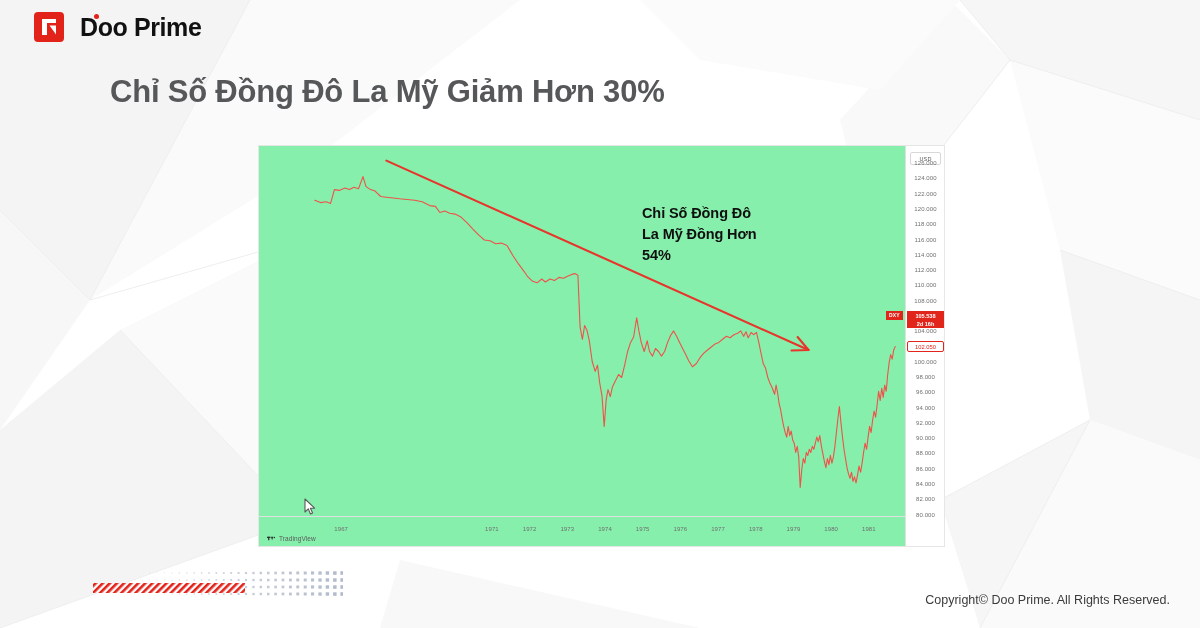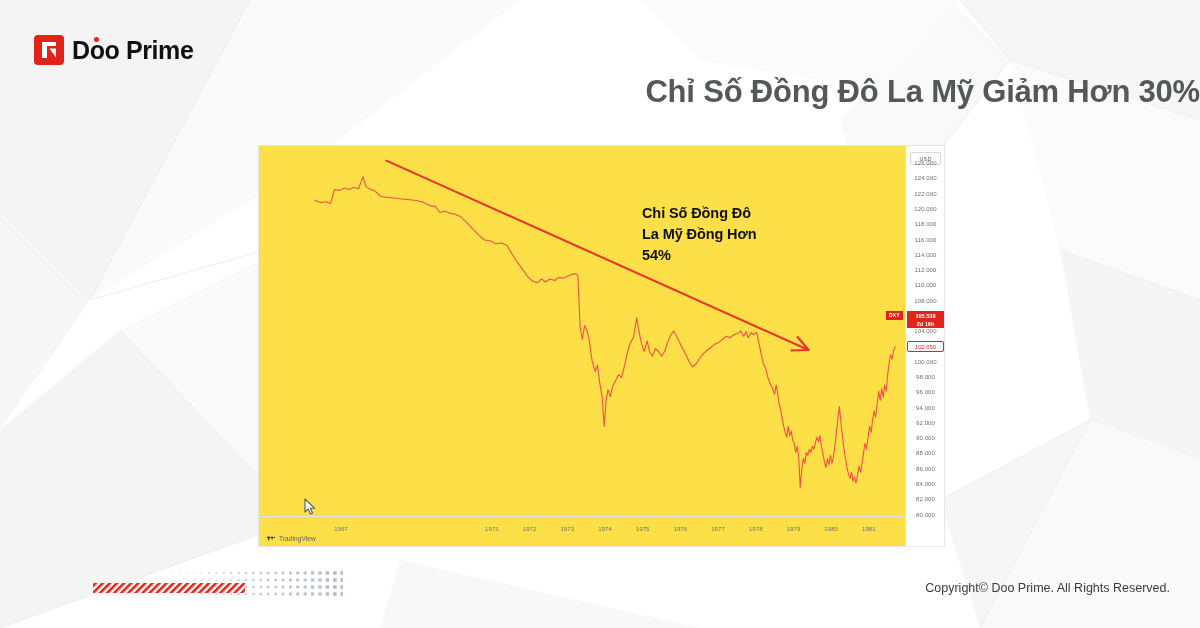--- a/index.html
+++ b/index.html
@@ -9,50 +9,50 @@
     background:#ffffff;
     position:relative;
     overflow:hidden;
   }
 
   
   #bg-texture { position:absolute; inset:0; width:1200px; height:628px; z-index:0; }
 
   
   .logo-wrap {
-    position:absolute; left:34px; top:35px;
-    display:flex; align-items:center; gap:8px; z-index:5;
+    position:absolute; left:34px; top:12px;
+    display:flex; align-items:center; gap:16px; z-index:5;
   }
   .logo-mark {
     width:30px; height:30px; background:#e2231a; border-radius:4px;
     position:relative; flex:none;
   }
   .logo-mark svg { position:absolute; left:0; top:0; }
   .logo-text {
     font-size:25px; font-weight:bold; color:#111; letter-spacing:-0.4px;
     position:relative; white-space:nowrap;
   }
   .logo-dot {
     position:absolute; width:5px; height:5px; border-radius:50%;
     background:#e2231a; left:60px; top:2px;
   }
 
   
   .page-title {
     position:absolute; left:0; top:74px; width:1200px;
-    text-align:right; padding-left:84px;
+    text-align:left; padding-left:110px;
     font-size:31px; font-weight:bold; color:#555759;
     letter-spacing:-0.2px; z-index:5; white-space:nowrap;
   }
 
   
   .chart-card {
     position:absolute; left:258px; top:145px;
     width:687px; height:402px;
-    background:#fde047; border:1px solid #e6e6e6;
+    background:#86efac; border:1px solid #e6e6e6;
     z-index:4; overflow:hidden;
   }
   .chart-plot { position:absolute; left:0; top:0; width:648px; height:402px; }
   .chart-svg  { position:absolute; left:0; top:0; }
 
   
   .chart-annotation {
     position:absolute; left:383px; top:57px;
     font-size:14.5px; font-weight:bold; color:#0f0f0f;
     line-height:1.44; letter-spacing:-0.1px;
@@ -109,21 +109,21 @@
   }
   .tv-logo { width:9px; height:7px; }
   .tv-name { font-size:6.5px; color:#5a5a5a; letter-spacing:0.1px; }
 
   
   .cursor-icon { position:absolute; left:44px; top:352px; }
 
   
   .footer-deco { position:absolute; left:93px; top:570px; z-index:3; }
   .footer-copy {
-    position:absolute; right:30px; top:581px;
+    position:absolute; right:30px; top:593px;
     font-size:12.5px; color:#3b3b3b; z-index:5; white-space:nowrap;
   }
 </style>
 </head>
 <body>
 
 <svg id="bg-texture" viewBox="0 0 1200 628" preserveAspectRatio="none">
   <rect x="0" y="0" width="1200" height="628" fill="#ffffff"></rect>
   <polygon points="0,0 250,0 90,300 0,210" fill="#f4f4f5"></polygon>
   <polygon points="250,0 520,0 300,170 90,300" fill="#fafafa"></polygon>

